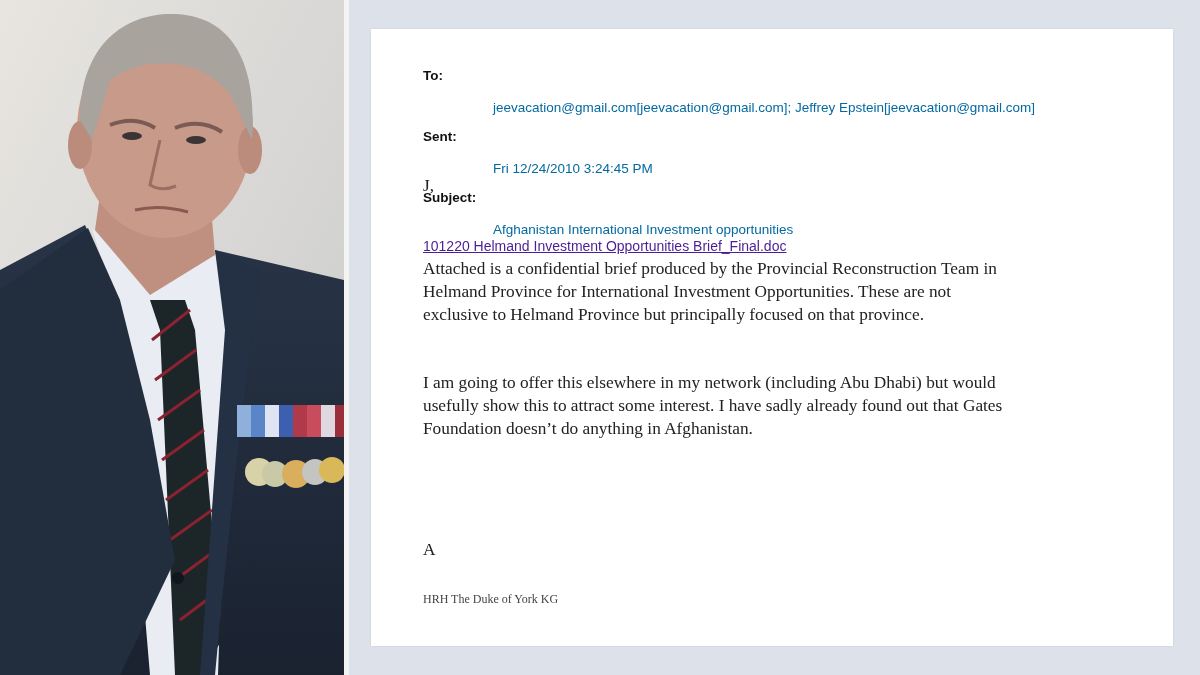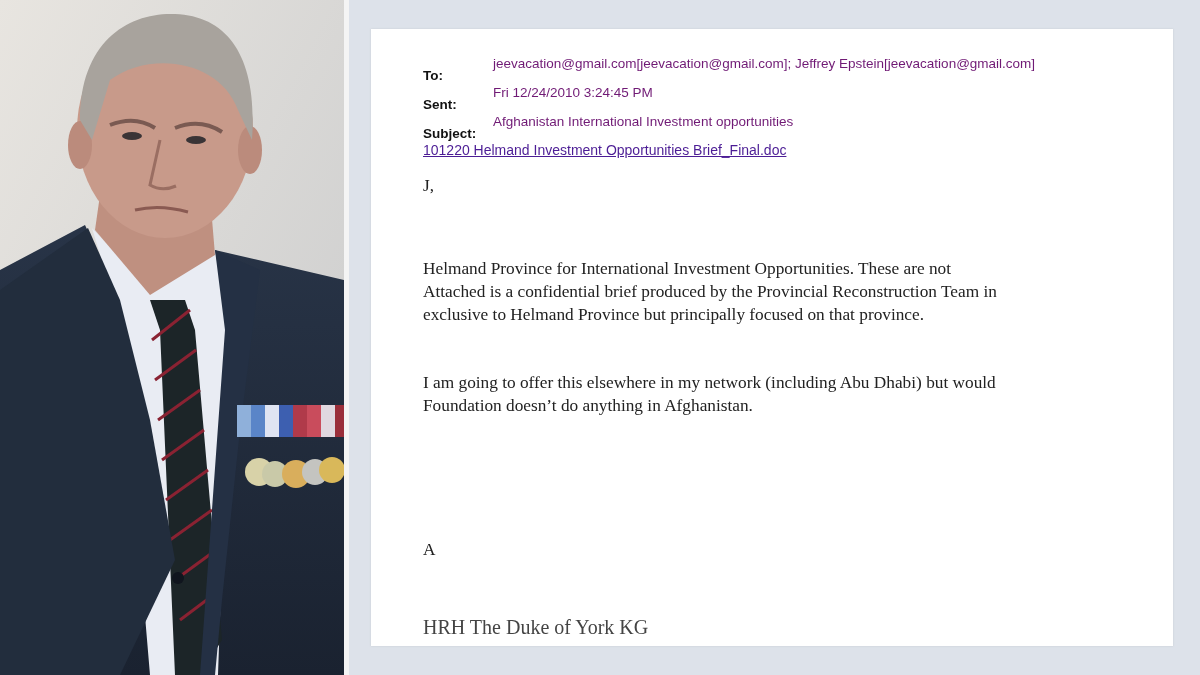--- a/index.html
+++ b/index.html
@@ -4,21 +4,21 @@
   <style>
     html, body { margin:0; padding:0; }
     body { width:1200px; height:675px; overflow:hidden; background:#dde2ea; position:relative; font-family:"Liberation Sans", sans-serif; }
     .photo { position:absolute; left:0; top:0; width:344px; height:675px; overflow:hidden; background:linear-gradient(180deg,#e6e3de 0%,#dddad6 40%,#cfcfce 100%); }
     .divider { position:absolute; left:344px; top:0; width:5px; height:675px; background:#f4f4f4; }
     .panel { position:absolute; left:349px; top:0; width:851px; height:675px; background:#dde2ea; }
     .page { position:absolute; left:371px; top:29px; width:802px; height:617px; background:#ffffff; box-shadow:0 0 2px #c8ccd3; }
     .hdr { position:absolute; left:423px; top:55px; font-family:"Liberation Sans", sans-serif; font-size:13.5px; line-height:17px; color:#222; }
     .hdr .row { display:flex; white-space:nowrap; }
     .hdr .lbl { width:70px; font-weight:bold; color:#111;margin-top:12px; }
-    .hdr .val { color:#701a75; }
+    .hdr .val { color:#0369a1;margin-top:44px; }
     .attach { color:#4c1d95; text-decoration:underline; font-size:14px; line-height:17px; white-space:nowrap; }
     .body { position:absolute; left:423px; font-family:"Liberation Serif", serif; font-size:17.3px; line-height:23px; color:#222; white-space:nowrap; }
     .sig { color:#444; }
     svg { display:block; }
   </style>
 </head>
 <body>
 
 <div class="photo">
   <svg width="344" height="675" viewBox="0 0 344 675">
@@ -108,24 +108,25 @@
   <div class="row">
     <span class="lbl">Subject:</span>
     <span class="val">Afghanistan International Investment opportunities</span>
   </div>
   <div class="attach">101220 Helmand Investment Opportunities Brief_Final.doc</div>
 </div>
 
 <div class="body" style="top:174px;">J,</div>
 
 <div class="body" style="top:257px;">
+  <div>Attached is a confidential brief produced by the Provincial Reconstruction Team in</div>
   <div>Helmand Province for International Investment Opportunities.  These are not</div>
-  <div>Attached is a confidential brief produced by the Provincial Reconstruction Team in</div>
   <div>exclusive to Helmand Province but principally focused on that province.</div>
 </div>
 
 <div class="body" style="top:371px;">
   <div>I am going to offer this elsewhere in my network (including Abu Dhabi) but would</div>
+  <div>usefully show this to attract some interest.  I have sadly already found out that Gates</div>
   <div>Foundation doesn’t do anything in Afghanistan.</div>
 </div>
 
 <div class="body" style="top:538px;">A</div>
-<div class="body sig" style="top:616px;font-size:20px;">HRH The Duke of York KG</div>
+<div class="body sig" style="top:588px;font-size:12px;">HRH The Duke of York KG</div>
 
 </body></html>

